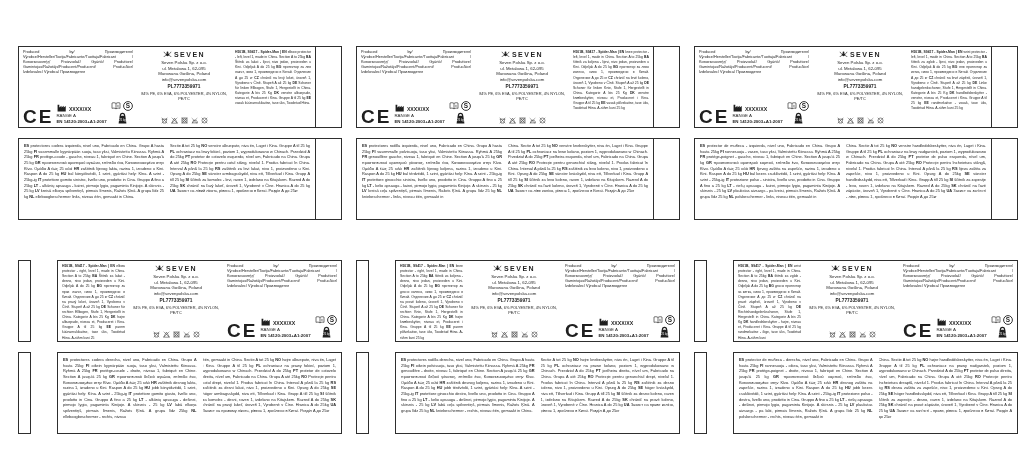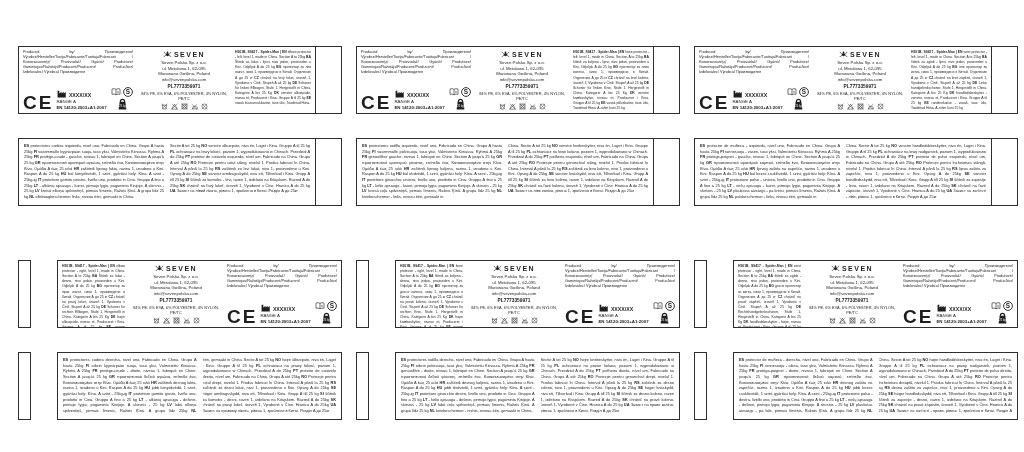--- a/index.html
+++ b/index.html
@@ -11,21 +11,21 @@
   }
   .sheet{
     position:absolute; left:18px; top:46px;
     display:grid; grid-template-columns:repeat(3,324px);
     column-gap:14px; row-gap:54px;
   }
   .cell{ width:324px; }
   .lrow,.trow{ display:flex; height:68px; }
   .lrow{ margin-bottom:24px; }
   .label-box,.text-box,.side-box{
-    border:1px solid #2e2e2e; background:#fff; height:68px;
+    border:1px solid #2e2e2e; background:#fff; height:82px;
   }
   .label-box,.text-box{ flex:1; display:flex; overflow:hidden; }
   .side-box{ width:27px; margin-left:-1px; flex:0 0 auto; }
   .mirrored .lrow,.mirrored .trow{ flex-direction:row-reverse; }
   .mirrored .side-box{ width:13px; margin-left:0; margin-right:26px; }
   .mirrored .label-box{ flex-direction:row-reverse; }
 
   .sec{ height:100%; }
   .producer{ width:118px; flex:0 0 auto; padding:3px 4px 2px; display:flex; flex-direction:column; border-right:none; }
   .producer-lines{ font-size:3.8px; line-height:1.32; text-align:justify; }

